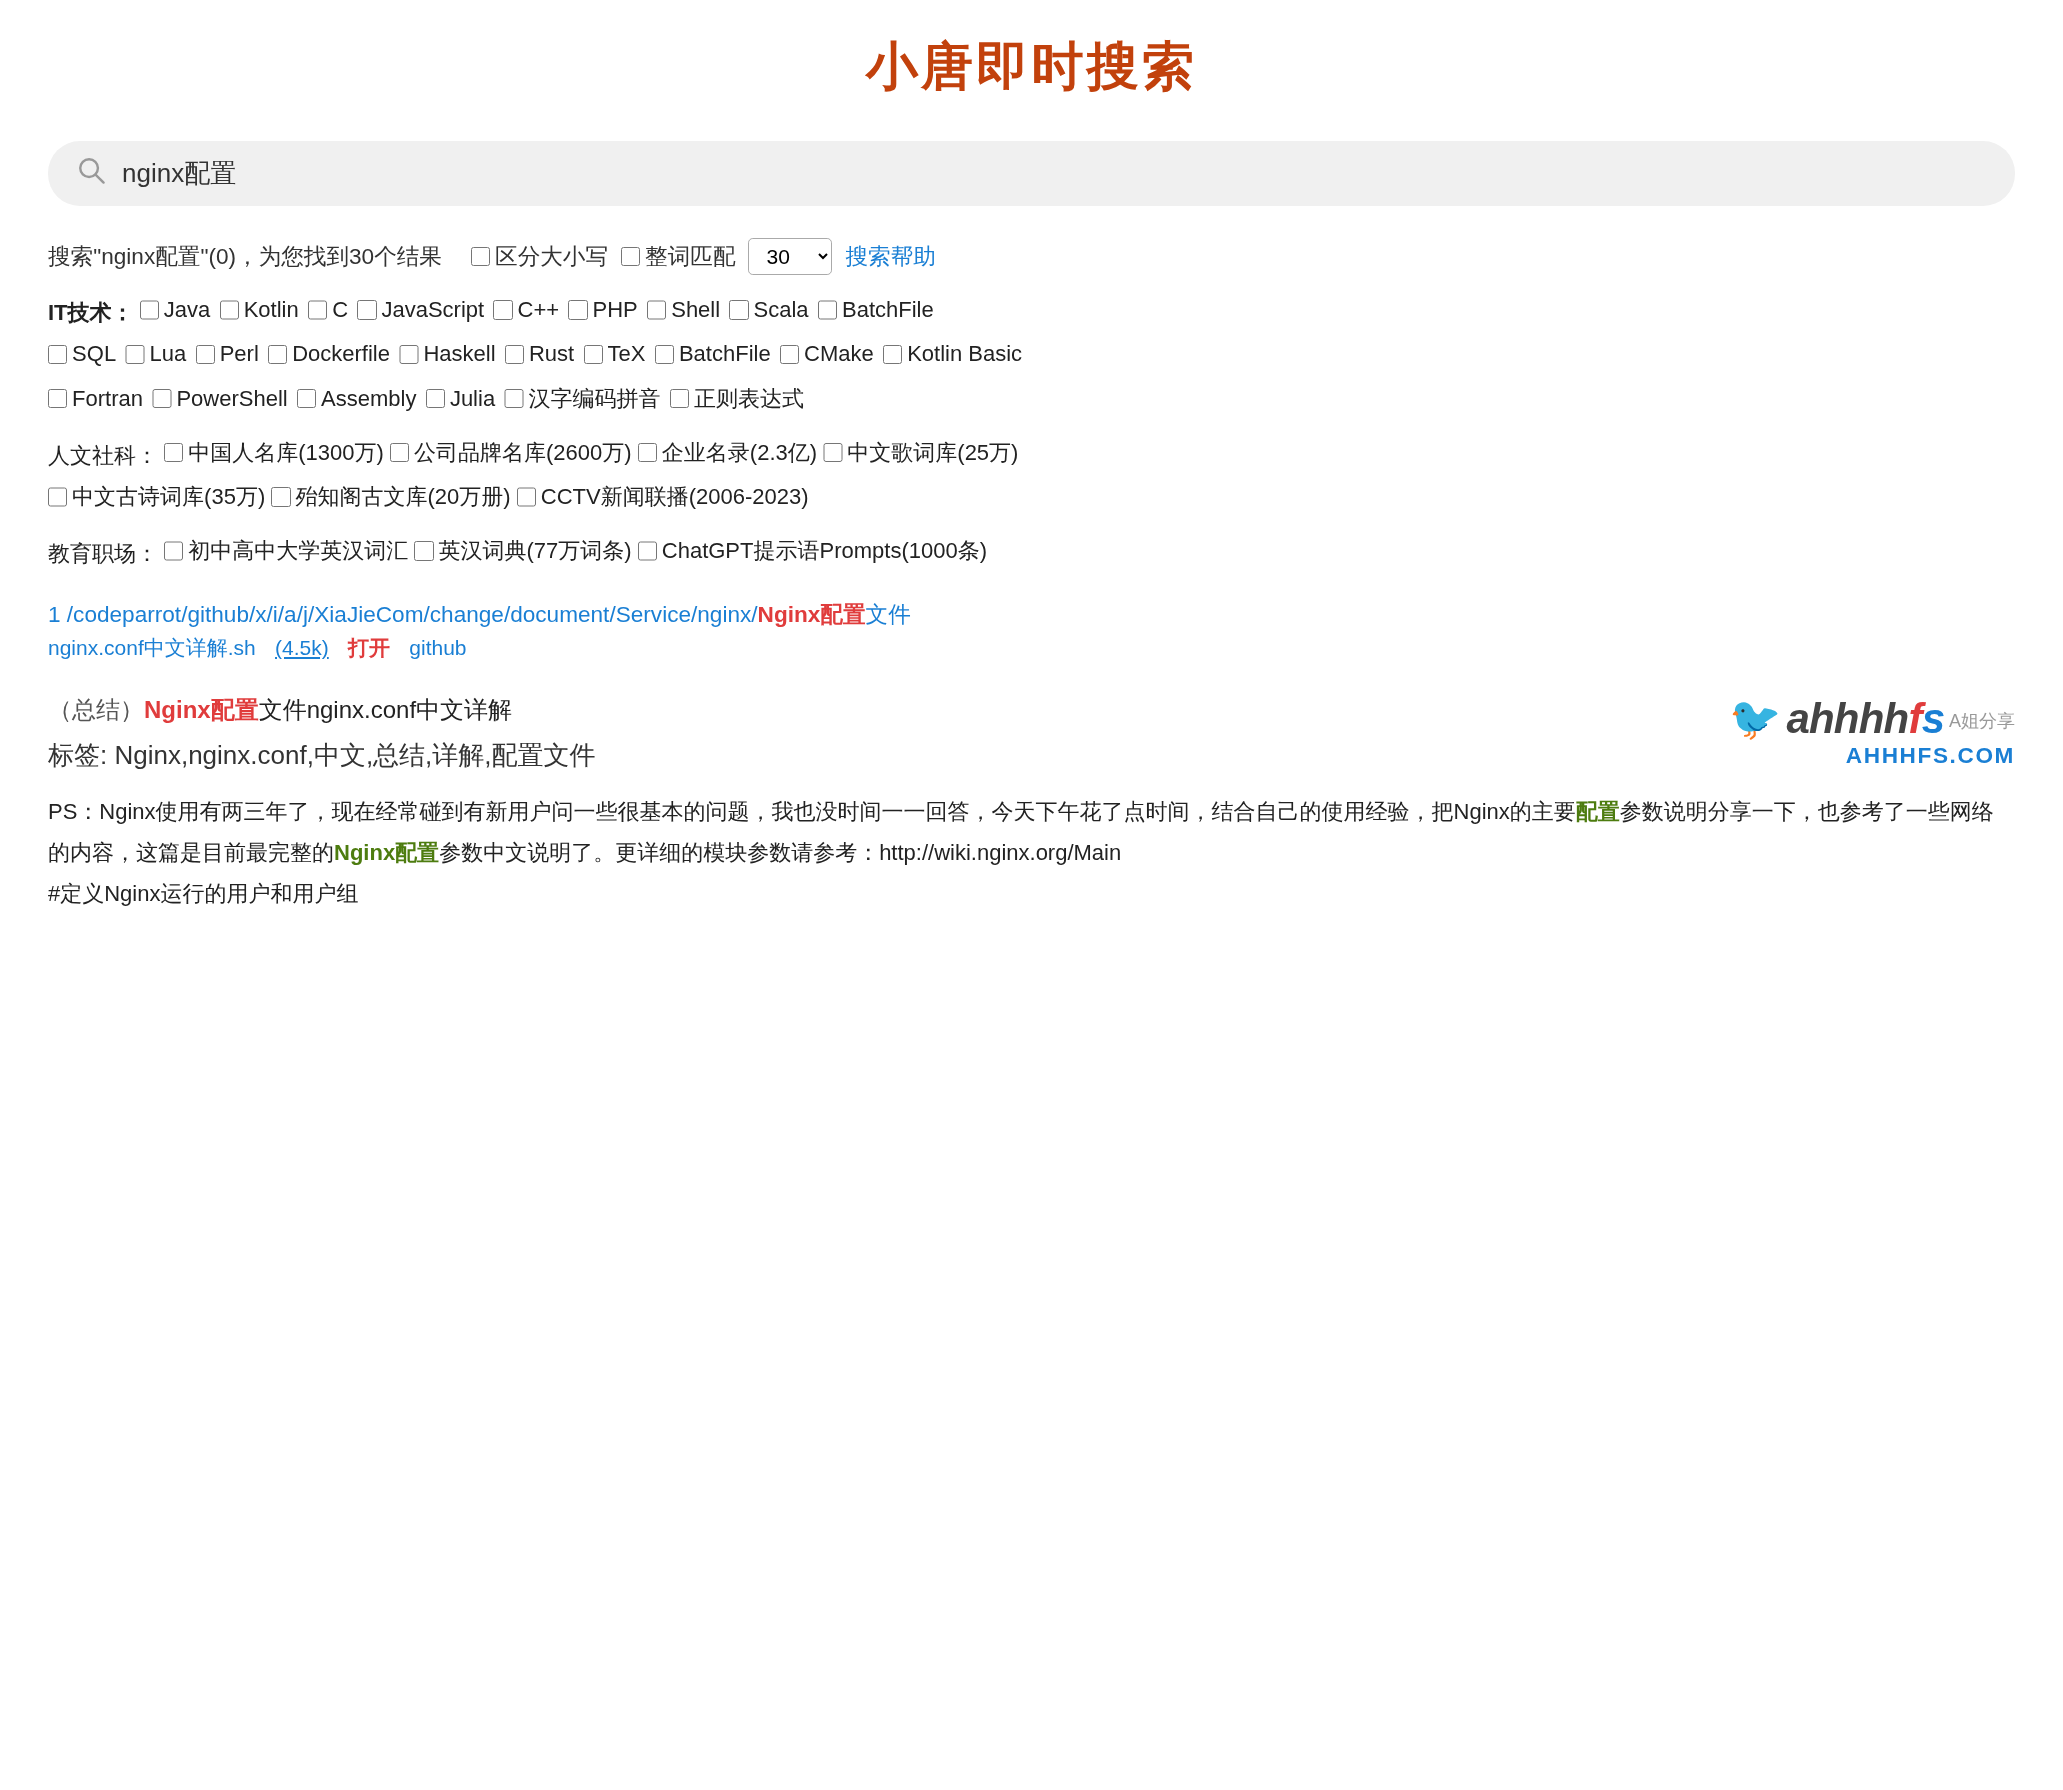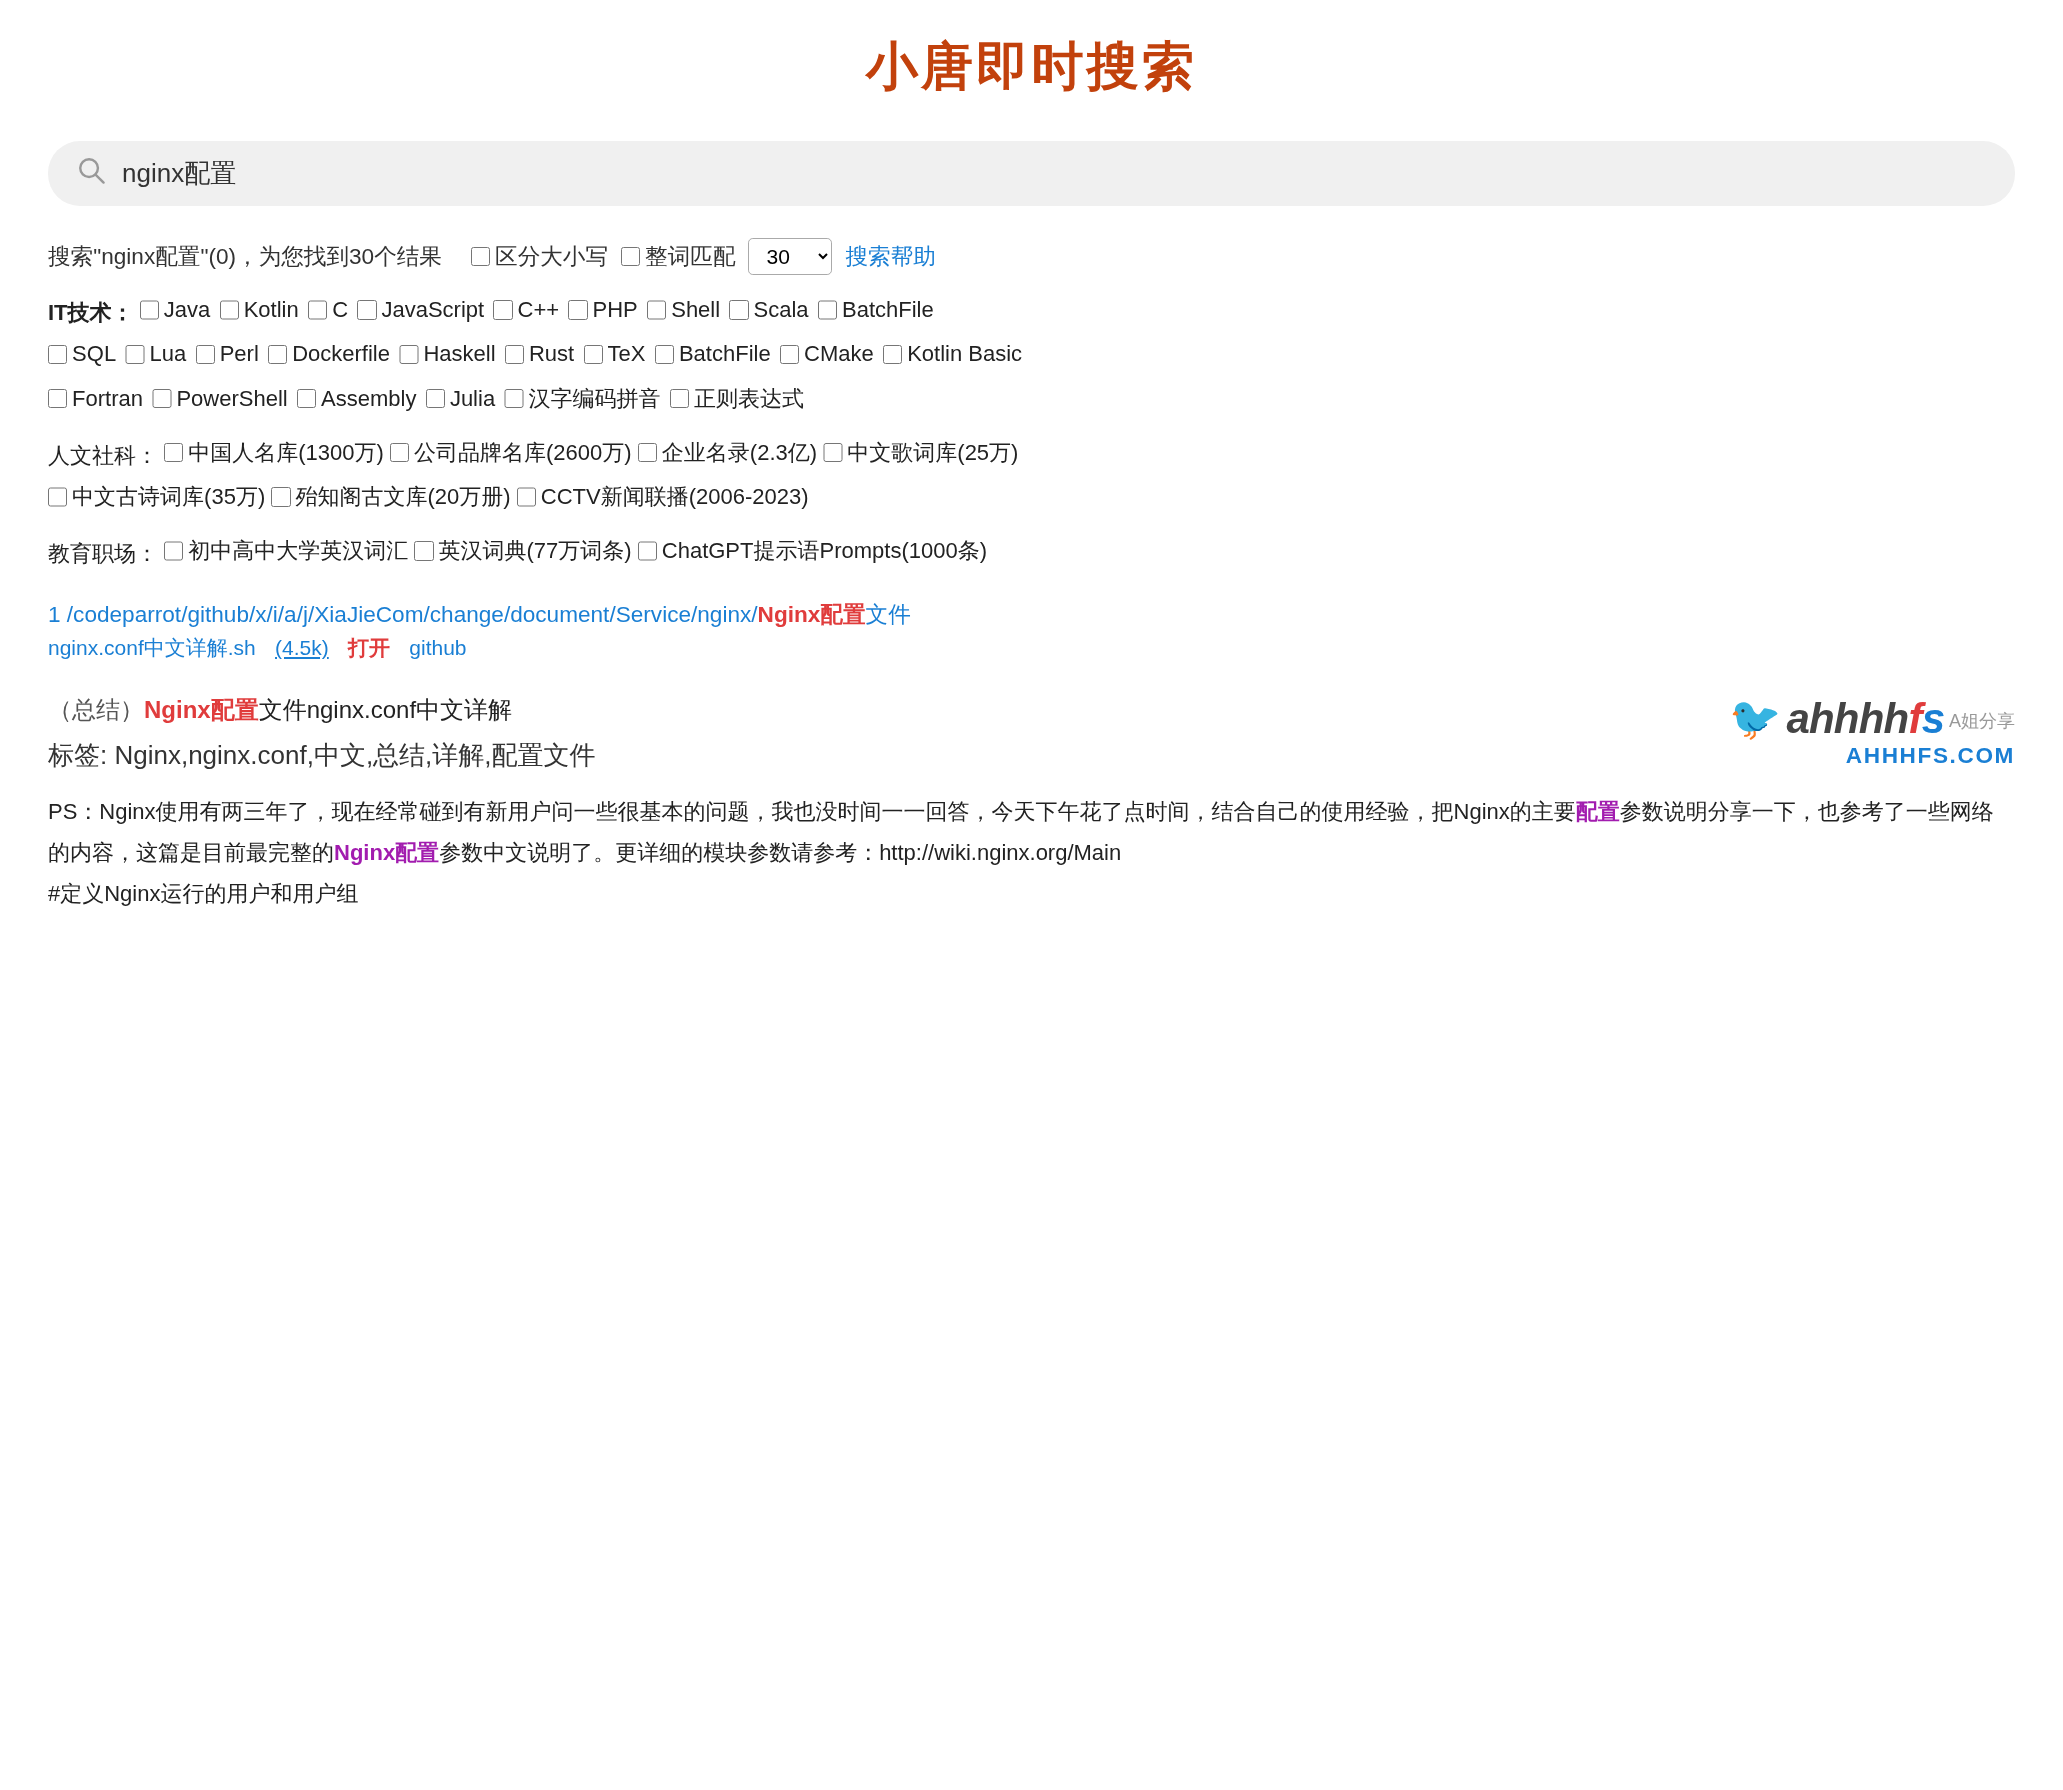--- a/index.html
+++ b/index.html
@@ -158,21 +158,21 @@
       font-size: 26px;
       color: #333;
       margin-bottom: 19px;
     }
     .card-body {
       font-size: 22px;
       line-height: 1.85;
       color: #222;
     }
     .card-body .highlight {
-      color: #a21caf;
+      color: #4d7c0f;
       font-weight: bold;
     }
   </style>
 </head>
 <body>
 
 <h1 class="page-title">小唐即时搜索</h1>
 
 <div class="search-bar-wrapper">
   <div class="search-icon-wrap">

